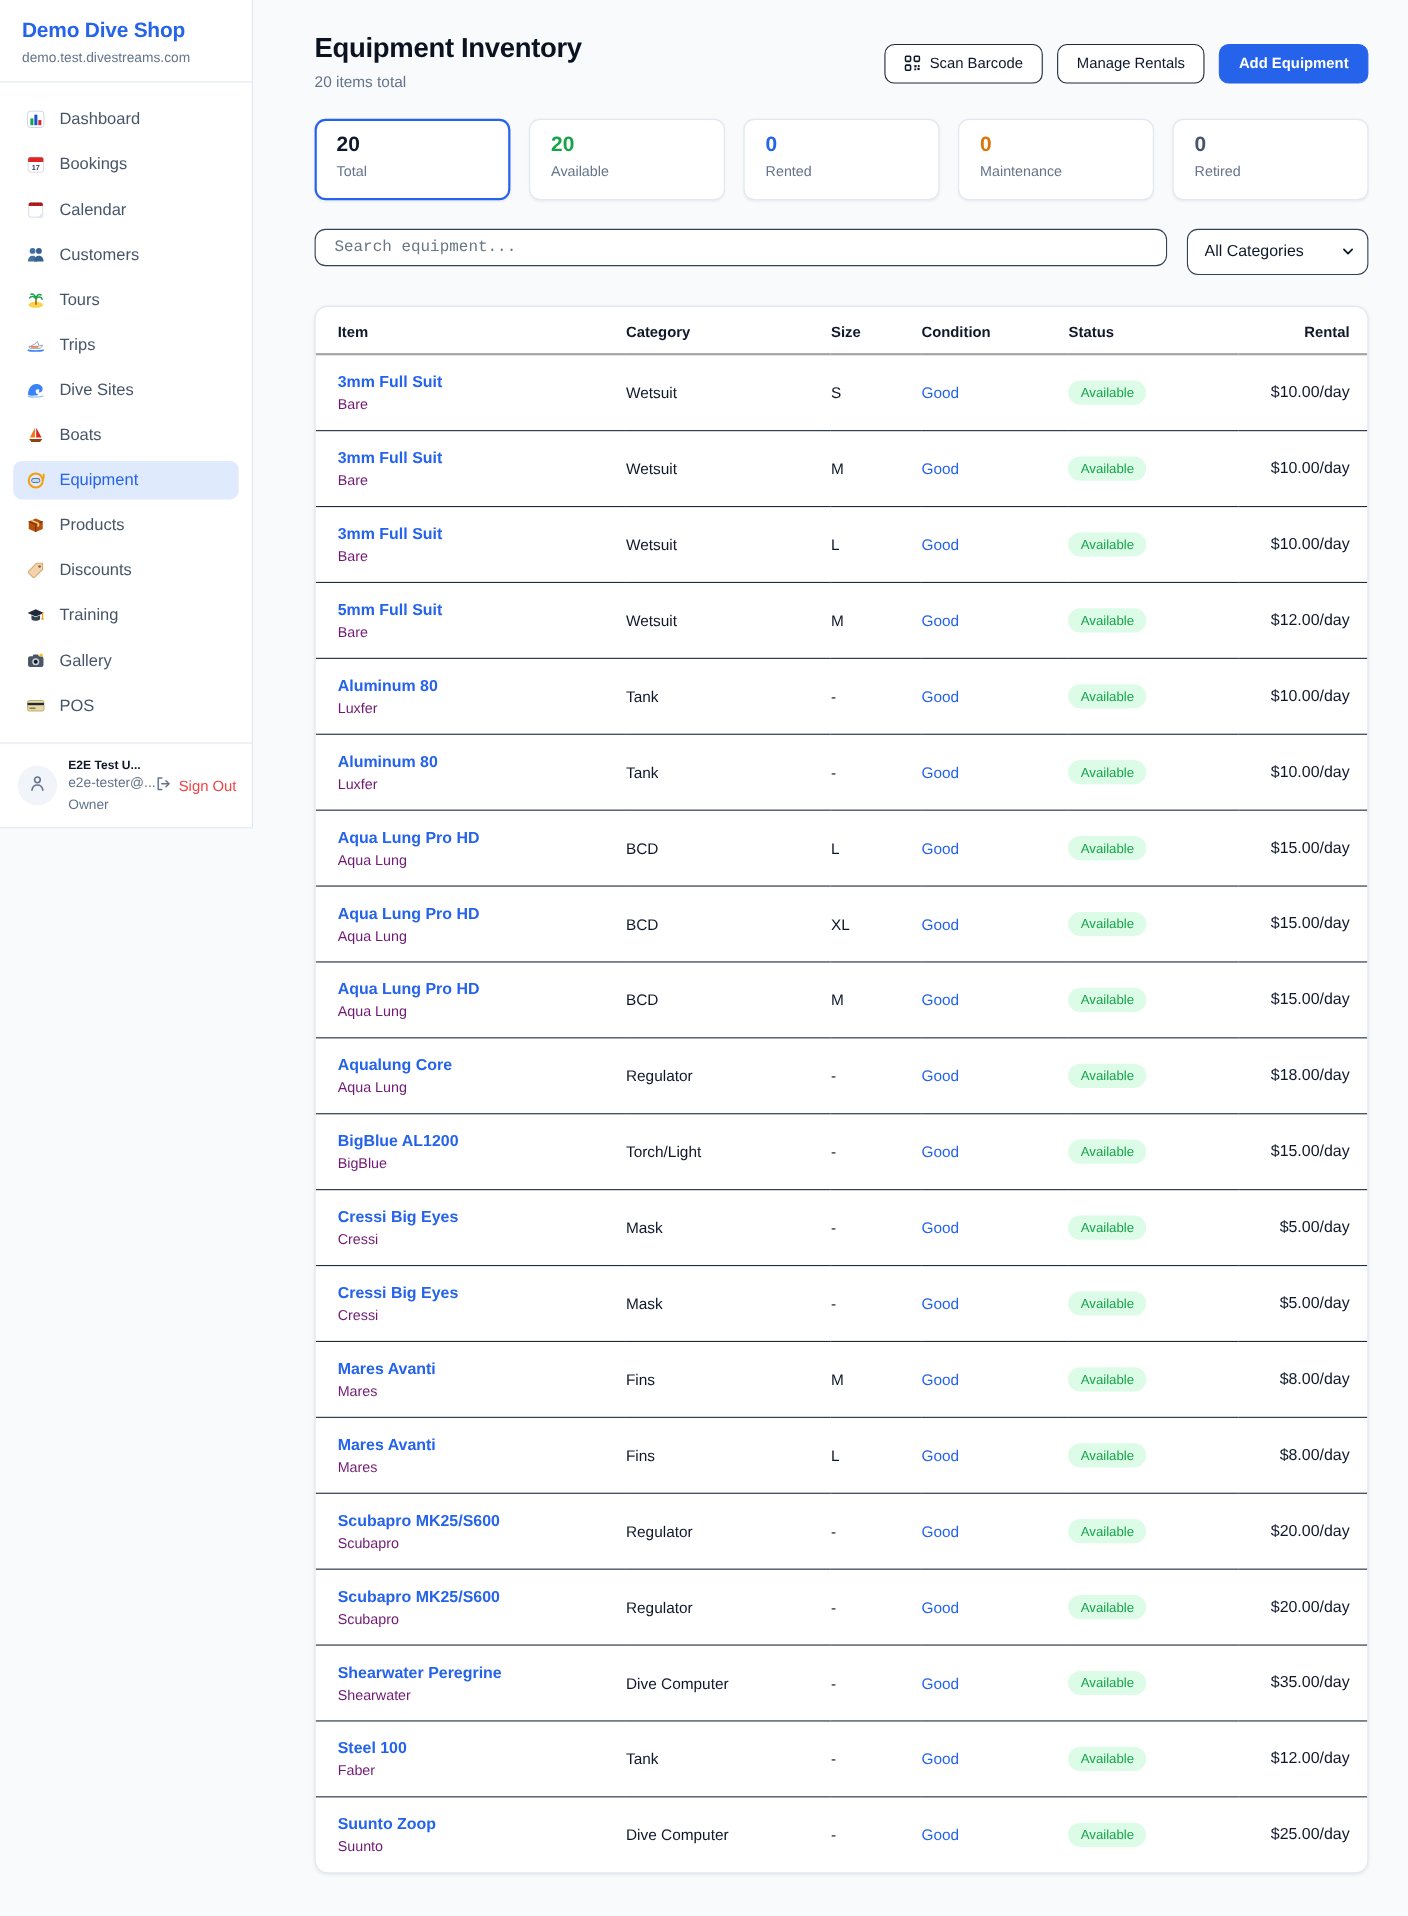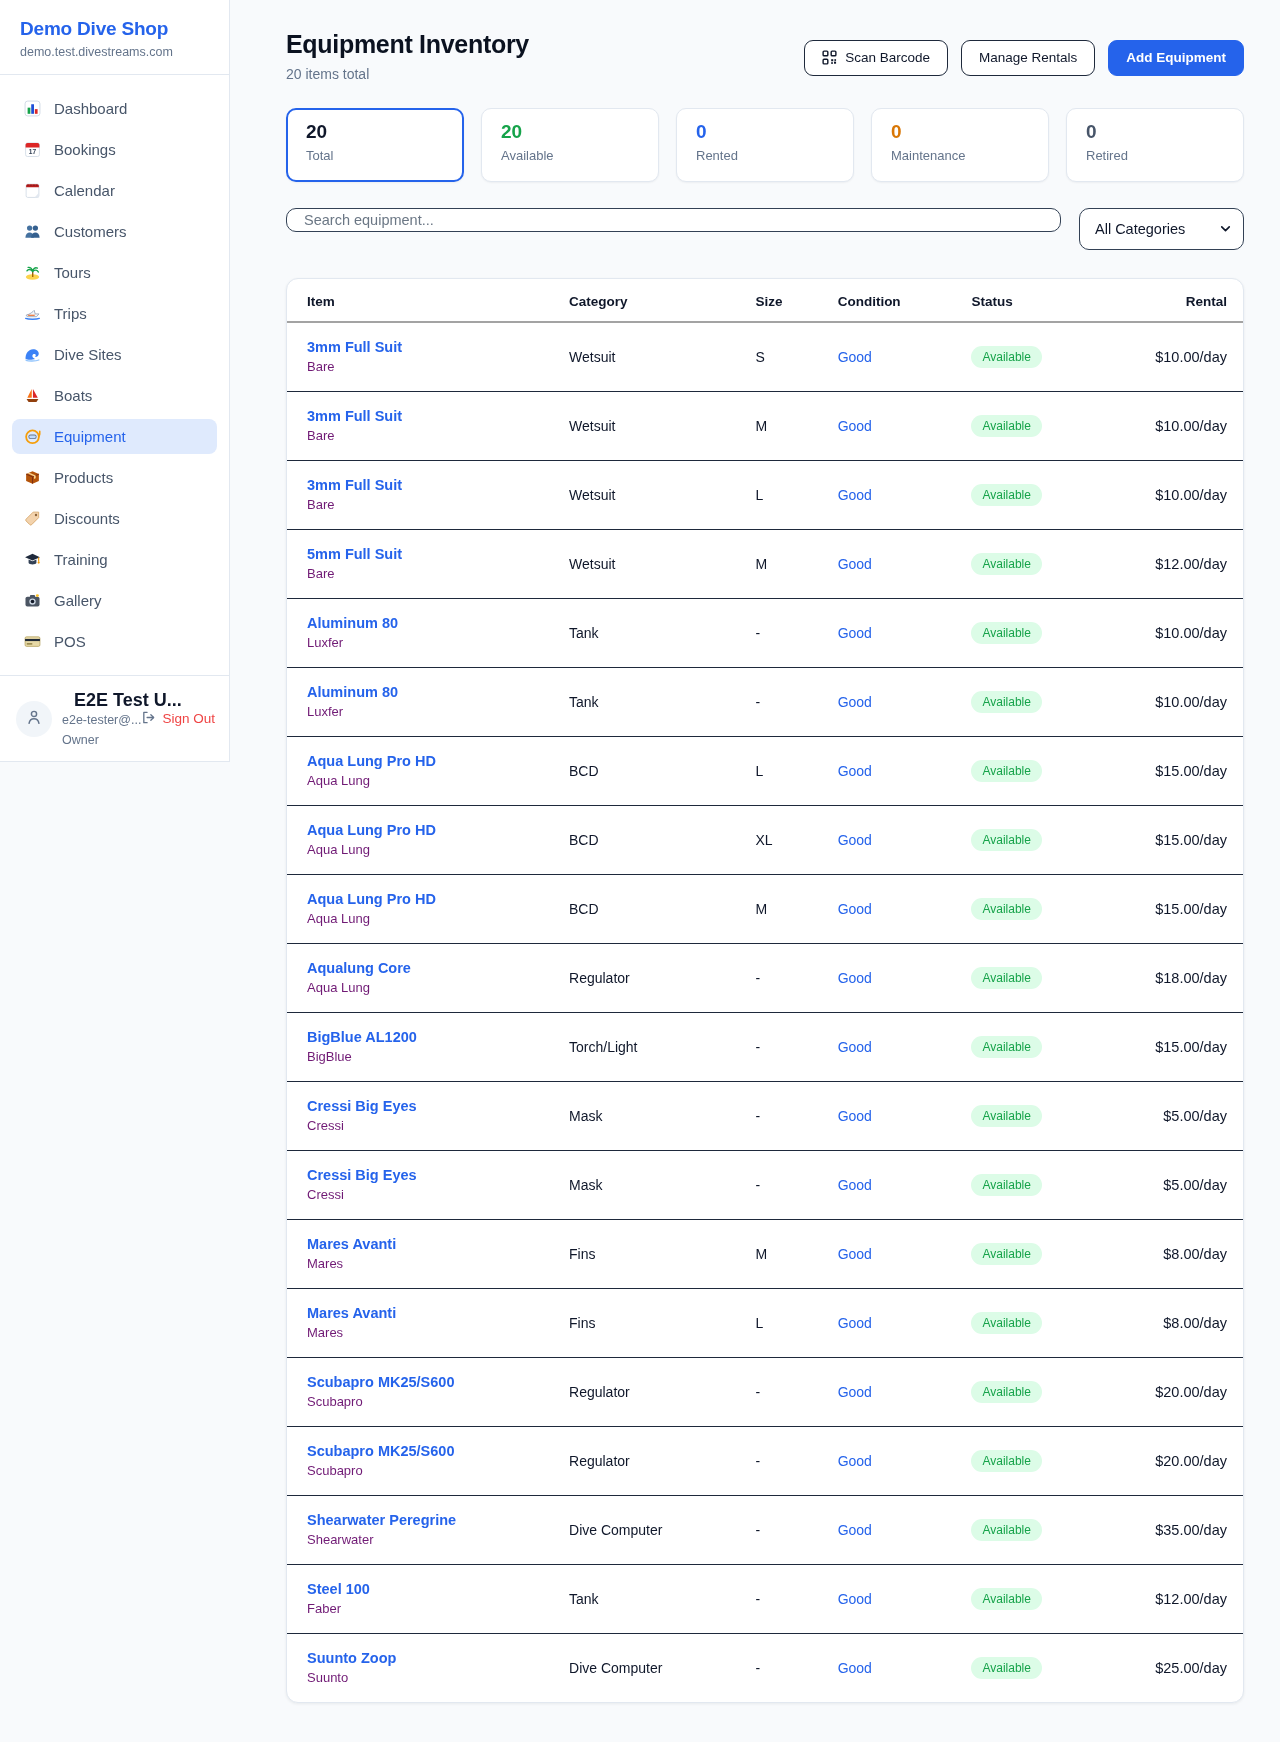--- a/index.html
+++ b/index.html
@@ -35,21 +35,21 @@
   .user-block {
     border-top:1px solid #e2e8f0; padding:14px 14px 14px 16px;
     display:flex; align-items:center; gap:10px;
   }
   .avatar {
     width:36px; height:36px; border-radius:50%; background:#f1f5f9;
     display:flex; align-items:center; justify-content:center; flex-shrink:0;
   }
   .avatar svg { width:18px; height:18px; }
   .user-info { min-width:0; }
-  .user-name { font-size:18px; font-weight:700; color:#0f172a; white-space:nowrap;margin-left:12px; }
+  .user-name { font-size:11px; font-weight:700; color:#0f172a; white-space:nowrap; }
   .user-email { font-size:12.5px; color:#64748b; margin-top:2px; white-space:nowrap; }
   .user-role { font-size:12.5px; color:#64748b; margin-top:6px; }
   .signout {
     margin-left:auto; display:flex; align-items:center; gap:6px;
     color:#ef4444; font-size:13.5px; cursor:pointer; white-space:nowrap;
   }
   .signout svg { width:15px; height:15px; }
 
   
   .main { flex:1; padding:30px 36px 32px 56px; min-width:0; }
@@ -74,22 +74,22 @@
     padding:13px 19px; height:74px; cursor:pointer;
     box-shadow:0 1px 2px rgba(15,23,42,.05);
   }
   .stat-card.active { border:2px solid var(--accent); padding:12px 18px; }
   .stat-value { font-size:19px; font-weight:700; line-height:1.1; }
   .stat-label { font-size:13px; color:#64748b; margin-top:5px; }
 
   
   .filters { display:flex; gap:18px; margin-top:26px; }
   .search-input {
-    flex:1; height:24px; border:1px solid #334155; border-radius:10px;
-    background:#ffffff; padding:0 17px; font-family:Liberation Sans, sans-serif; font-size:14.5px; color:#0f172a;
+    flex:1; height:34px; border:1px solid #334155; border-radius:10px;
+    background:#ffffff; padding:0 17px; font-family:Liberation Mono, monospace; font-size:14.5px; color:#0f172a;
   }
   .search-input::placeholder { color:#6b7785; }
   .select-wrap { position:relative; width:165px; flex-shrink:0; }
   .select-wrap select {
     width:100%; height:42px; border:1px solid #334155; border-radius:10px;
     background:#ffffff; padding:0 32px 0 15px; font-family:inherit; font-size:14.5px;
     color:#0f172a; appearance:none; -webkit-appearance:none; cursor:pointer;
   }
   .chev { position:absolute; right:11px; top:13px; width:15px; height:15px; pointer-events:none; }
   .chev svg { width:15px; height:15px; }

